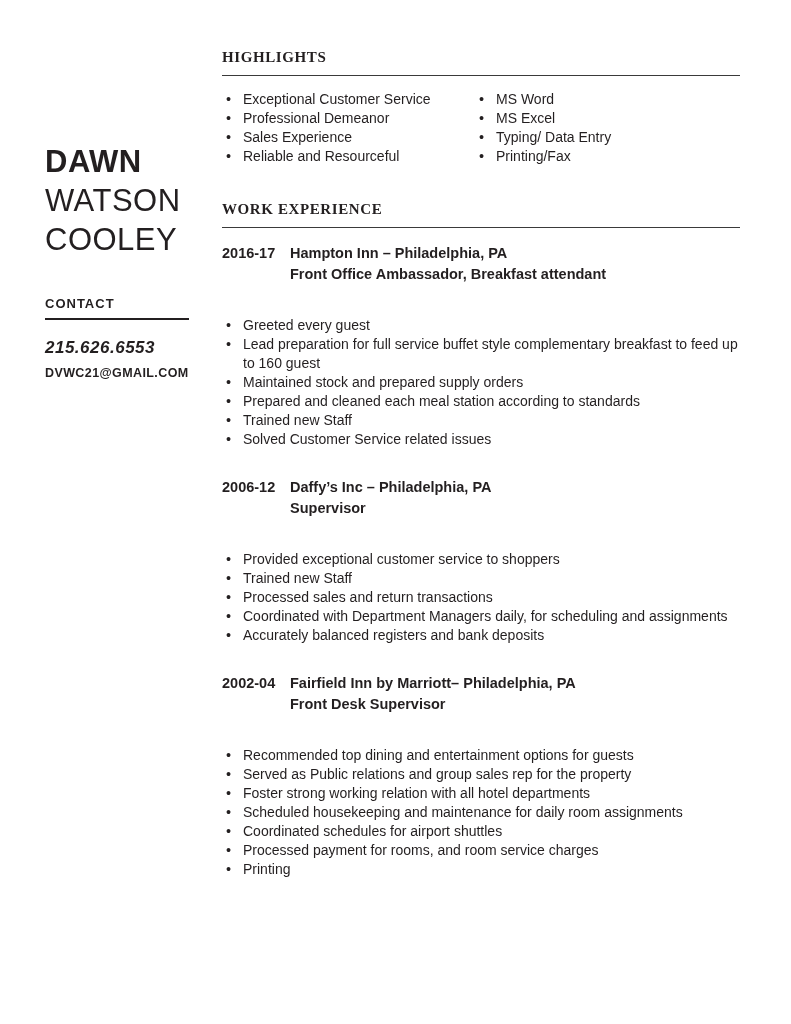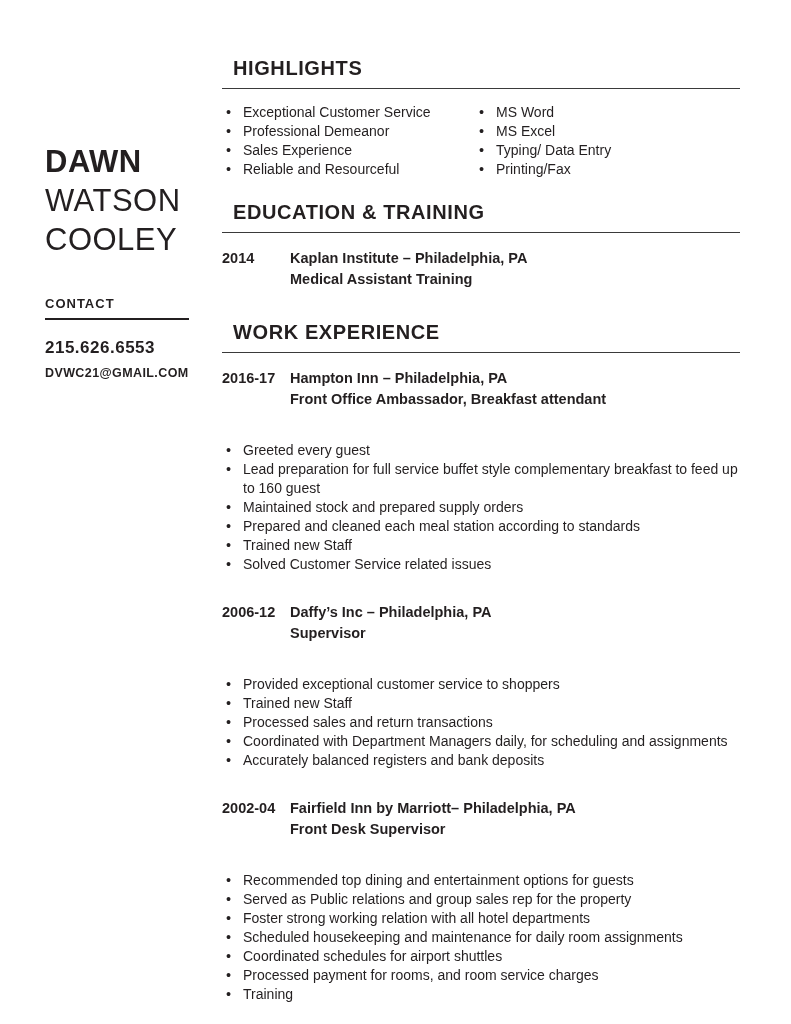--- a/index.html
+++ b/index.html
@@ -14,27 +14,27 @@
   
   .sidebar { position:absolute; left:45px; top:142px; width:165px; }
   .name { margin:0; font-weight:400; }
   .name span { display:block; font-size:31px; line-height:39px; letter-spacing:0.5px; }
   .name .name-first { font-weight:700; }
   .contact-block { margin-top:36px; }
   .side-heading {
     margin:0; font-size:13px; font-weight:700; letter-spacing:1px; line-height:18px;
   }
   .contact-rule { width:144px; border:none; border-top:2px solid #231f20; margin:5px 0 0 0; }
-  .phone { margin-top:18px; font-size:17px; font-weight:700; letter-spacing:0.5px; }
+  .phone { margin-top:18px; font-size:17px; font-weight:700; letter-spacing:0.5px;font-style:italic; }
   .email { margin-top:8px; font-size:12.5px; font-weight:700; letter-spacing:0.4px; }
 
   
   .main { position:absolute; left:222px; top:48px; width:518px; }
   .section-heading {
-    margin:11px; font-size:20px; font-weight:700; letter-spacing:0.6px; line-height:18px;
+    margin:0; font-size:15px; font-weight:700; letter-spacing:0.6px; line-height:18px;font-family:Liberation Serif, serif;
   }
   .section-rule { border:none; border-top:1px solid #3a3a3a; margin:9px 0 0 0; }
 
   .hl-cols { display:flex; margin-top:14px; }
   .hl-left  { width:253px; }
   .hl-right { flex:1; }
 
   ul.bullets { list-style:none; margin:0; padding:0; }
   ul.bullets li {
     position:relative;
@@ -94,31 +94,20 @@
         </ul>
         <ul class="bullets hl-right">
           <li>MS Word</li>
           <li>MS Excel</li>
           <li>Typing/ Data Entry</li>
           <li>Printing/Fax</li>
         </ul>
       </div>
     </section>
 
-    <section class="edu">
-      <h2 class="section-heading">EDUCATION &amp; TRAINING</h2>
-      <hr class="section-rule">
-      <div class="entry">
-        <div class="entry-head">
-          <span class="entry-year">2014</span>
-          <span class="entry-title">Kaplan Institute – Philadelphia, PA</span>
-        </div>
-        <div class="entry-sub">Medical Assistant Training</div>
-      </div>
-    </section>
 
     <section class="work">
       <h2 class="section-heading">WORK EXPERIENCE</h2>
       <hr class="section-rule">
 
       <article class="job">
         <div class="entry-head">
           <span class="entry-year">2016-17</span>
           <span class="entry-title">Hampton Inn – Philadelphia, PA</span>
         </div>
@@ -154,18 +143,18 @@
           <span class="entry-title">Fairfield Inn by Marriott– Philadelphia, PA</span>
         </div>
         <div class="entry-sub">Front Desk Supervisor</div>
         <ul class="bullets">
           <li>Recommended top dining and entertainment options for guests</li>
           <li>Served as Public relations and group sales rep for the property</li>
           <li>Foster strong working relation with all hotel departments</li>
           <li>Scheduled housekeeping and maintenance for daily room assignments</li>
           <li>Coordinated schedules for airport shuttles</li>
           <li>Processed payment for rooms, and room service charges</li>
-          <li>Training</li>
+          <li>Printing</li>
         </ul>
       </article>
     </section>
   </main>
 </div>
 
 </body></html>

